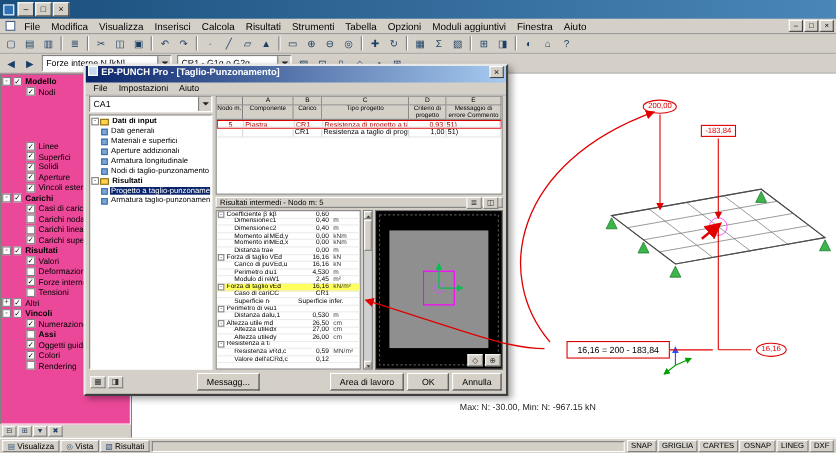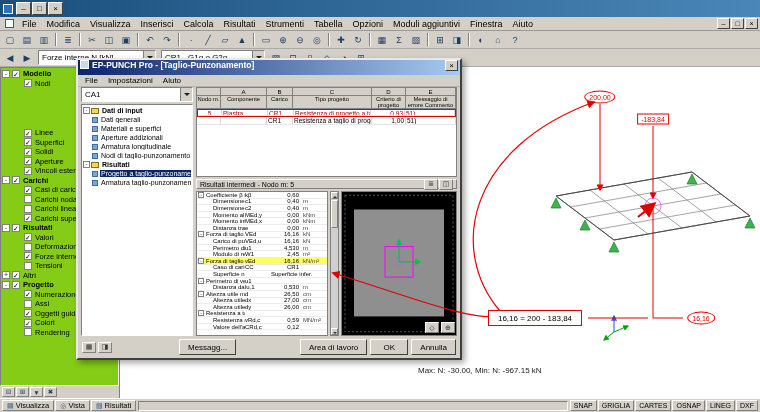--- a/index.html
+++ b/index.html
@@ -24,21 +24,21 @@
   .combo{height:15px;background:#fff;border:1px solid;border-color:#808080 #fff #fff #808080;display:flex;align-items:center;font-size:8px;padding-left:3px;margin:0 2px;white-space:nowrap;overflow:hidden}
   .combo.w1{width:118px}.combo.w2{width:104px}
   .combo-arrow{margin-left:auto;width:12px;align-self:stretch;background:#d4d0c8;border-left:1px solid #808080;position:relative;flex:none}
   .combo-arrow::after{content:"";position:absolute;left:3px;top:5px;border:3px solid transparent;border-top-color:#202020}
 
   
   .main{position:absolute;top:67px;left:0;right:0;bottom:14px;display:flex}
   .navigator{width:120px;background:#d4d0c8;border-right:1px solid #808080;display:flex;flex-direction:column}
   .nav-header{height:13px;font-size:7.5px;font-weight:bold;display:flex;align-items:center;padding:0 2px;border-bottom:1px solid #9a9a9a;gap:2px}
   .nav-hd-x{margin-left:auto;width:11px;height:10px;background:#d4d0c8;border:1px solid;border-color:#fff #808080 #808080 #fff;font-size:7px;line-height:8px;text-align:center}
-  .nav-tree{flex:1;background:#84cc16;border:1px solid;border-color:#808080 #fff #fff #808080;overflow:hidden;font-size:7.5px;padding-top:1px}
+  .nav-tree{flex:1;background:#ec4899;border:1px solid;border-color:#808080 #fff #fff #808080;overflow:hidden;font-size:7.5px;padding-top:1px}
   .trow{display:flex;align-items:center;height:9.5px;white-space:nowrap}
   .texp{width:8px;height:8px;border:1px solid #808080;background:#fff;font-size:7px;line-height:6px;text-align:center;margin-right:2px;flex:none;color:#333}
   .texpsp{width:10px;flex:none}
   .tcb{width:8px;height:8px;border:1px solid #808080;background:#fff;font-size:7px;line-height:7px;text-align:center;margin-right:2px;flex:none}
   .tlbl{white-space:nowrap;overflow:hidden;padding:0 1px}
   .b{font-weight:bold}
   .nav-foot{height:12px;display:flex;gap:1px;padding:1px 2px;align-items:center}
   .nav-foot .tbico{width:13px;height:10px;font-size:6.5px;border:1px solid;border-color:#fff #808080 #808080 #fff}
   .canvas{flex:1;background:#fff;position:relative}
   .maxmin{position:absolute;left:418px;top:366px;font-size:8px;color:#222;z-index:6}
@@ -50,21 +50,21 @@
   .sb-tab-ico{font-size:7px;color:#35567e}
   .sb-fill{flex:1;height:10px;border:1px solid;border-color:#808080 #fff #fff #808080}
   #sb-toggles{display:flex;gap:1px}
   .sb-toggle{height:11px;padding:0 3px;border:1px solid;border-color:#fff #808080 #808080 #fff;font-size:7px;display:flex;align-items:center;background:#d4d0c8}
 
   
   .scene{position:absolute;inset:0;z-index:4;pointer-events:none}
   .overlay{position:absolute;inset:0;z-index:55;pointer-events:none}
   .redlabel{position:absolute;transform:translate(-50%,-50%);border:1px solid #e00000;color:#e00000;background:#fff;font-size:7px;line-height:9px;padding:0 3px;white-space:nowrap;z-index:8}
   .redlabel.oval{border-radius:50%;padding:1px 4px}
-  .callout{position:absolute;left:488px;top:310px;width:94px;height:16px;background:#fff;border:1px solid #e00000;z-index:60;font-size:8px;display:flex;align-items:center;justify-content:center;white-space:nowrap}
+  .callout{position:absolute;left:515px;top:310px;width:94px;height:16px;background:#fff;border:1px solid #e00000;z-index:60;font-size:8px;display:flex;align-items:center;justify-content:center;white-space:nowrap}
 
   
   .dialog{position:absolute;left:76px;top:58px;width:386px;height:302px;background:#d4d0c8;border:2px solid;border-color:#e8e8e8 #404040 #404040 #e8e8e8;box-shadow:3px 3px 6px rgba(0,0,0,.35);z-index:20;display:flex;flex-direction:column}
   .dlg-title{height:15px;background:linear-gradient(90deg,#0a246a,#a6caf0);color:#fff;font-weight:bold;font-size:8.5px;display:flex;align-items:flex-start;padding:0 2px;gap:3px;flex:none}
   .dlg-ico{width:9px;height:9px;background:#c8d8ee;border:1px solid #fff;flex:none}
   .dlg-close{margin-left:auto;width:13px;height:11px;background:#d4d0c8;color:#000;border:1px solid;border-color:#fff #404040 #404040 #fff;font-size:8px;line-height:9px;text-align:center;font-weight:normal}
   .dlg-menu{height:12px;display:flex;align-items:center;padding-left:2px;border-bottom:1px solid #b4b4b4;flex:none}
   .dlg-menu-item{padding:0 5px;font-size:8px}
   .dlg-section{height:12px;font-size:8px;font-weight:bold;padding:1px 4px;flex:none}
   .dlg-body{flex:1;display:flex;padding:0 3px;gap:3px;min-height:0}
@@ -301,28 +301,28 @@
             <div class="tlbl">Tensioni</div>
           </div>
           <div class="trow" style="padding-left: 1px;">
             <div class="texp">+</div>
             <div class="tcb">✓</div>
             <div class="tlbl">Altri</div>
           </div>
           <div class="trow" style="padding-left: 1px;">
             <div class="texp">-</div>
             <div class="tcb">✓</div>
-            <div class="tlbl b">Progetto</div>
+            <div class="tlbl b">Vincoli</div>
           </div>
           <div class="trow" style="padding-left: 13px;">
             <div class="texpsp"></div>
             <div class="tcb">✓</div>
             <div class="tlbl">Numerazione</div>
           </div>
-          <div class="trow" style="padding-left: 13px;">
+          <div class="trow" style="padding-left: 13px; font-weight: bold;">
             <div class="texpsp"></div>
             <div class="tcb"></div>
             <div class="tlbl">Assi</div>
           </div>
           <div class="trow" style="padding-left: 13px;">
             <div class="texpsp"></div>
             <div class="tcb">✓</div>
             <div class="tlbl">Oggetti guida</div>
           </div>
           <div class="trow" style="padding-left: 13px;">

